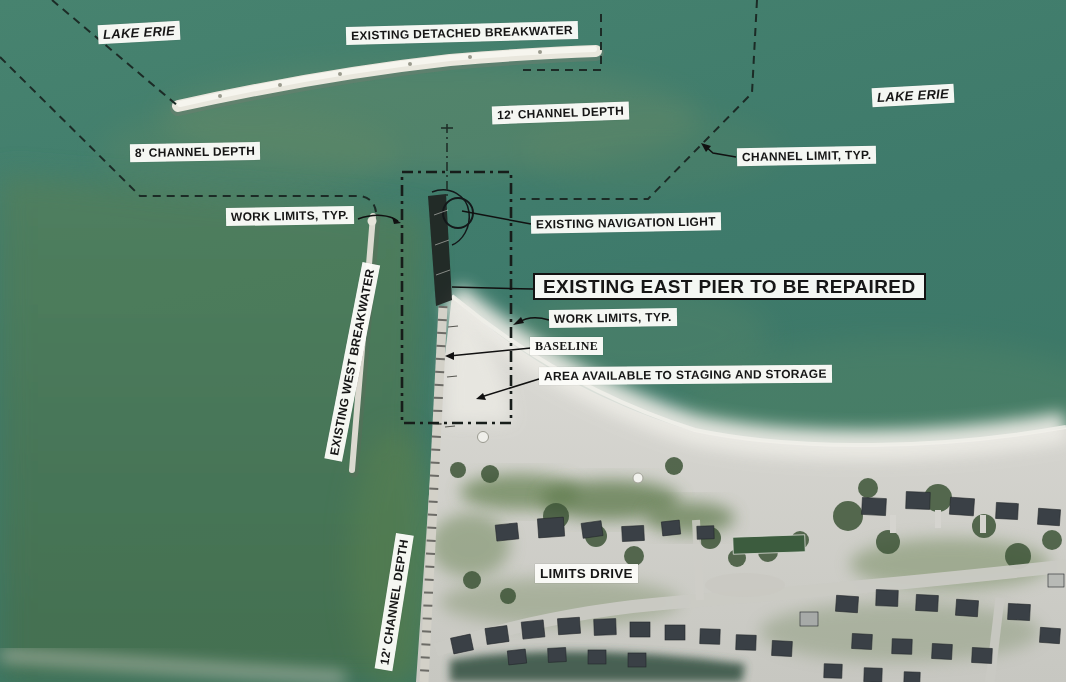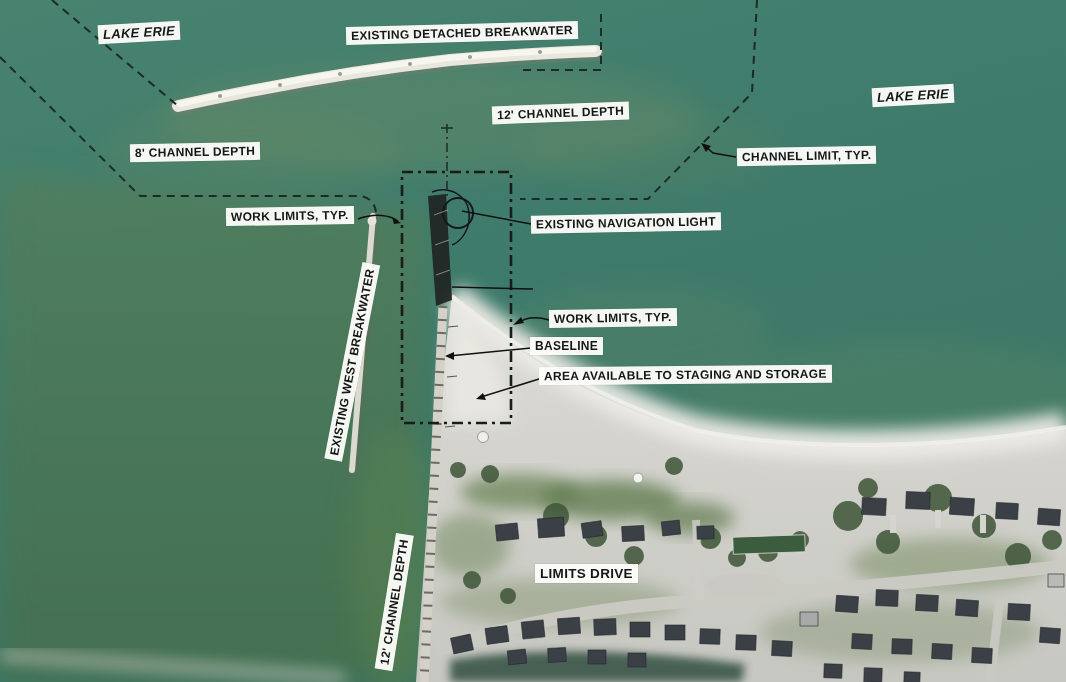--- a/index.html
+++ b/index.html
@@ -247,24 +247,25 @@
 <div class="lbl" style="left:492px;top:104px;transform:rotate(-2deg);">12' CHANNEL DEPTH</div>
 
 <div class="lbl" style="left:737px;top:147px;transform:rotate(-1deg);">CHANNEL LIMIT, TYP.</div>
 
 <div class="lbl" style="left:130px;top:143px;transform:rotate(-1deg);">8' CHANNEL DEPTH</div>
 
 <div class="lbl" style="left:226px;top:207px;transform:rotate(-1deg);">WORK LIMITS, TYP.</div>
 
 <div class="lbl" style="left:531px;top:214px;transform:rotate(-1deg);">EXISTING NAVIGATION LIGHT</div>
 
+<div class="lbl big" style="left:533px;top:273px;">EXISTING EAST PIER TO BE REPAIRED</div>
 
 <div class="lbl" style="left:549px;top:309px;transform:rotate(-1deg);">WORK LIMITS, TYP.</div>
 
-<div class="lbl" style="left:530px;top:337px;">BASELINE</div>
+<div class="lbl" style="left:530px;top:337px;font-family:Liberation Serif, serif;">BASELINE</div>
 
 <div class="lbl" style="left:539px;top:366px;transform:rotate(-0.5deg);">AREA AVAILABLE TO STAGING AND STORAGE</div>
 
 <div class="rotwrap" style="left:352px;top:362px;">
   <div class="lbl">EXISTING WEST BREAKWATER</div>
 </div>
 
 <div class="rotwrap steep" style="left:394px;top:602px;">
   <div class="lbl">12' CHANNEL DEPTH</div>
 </div>

